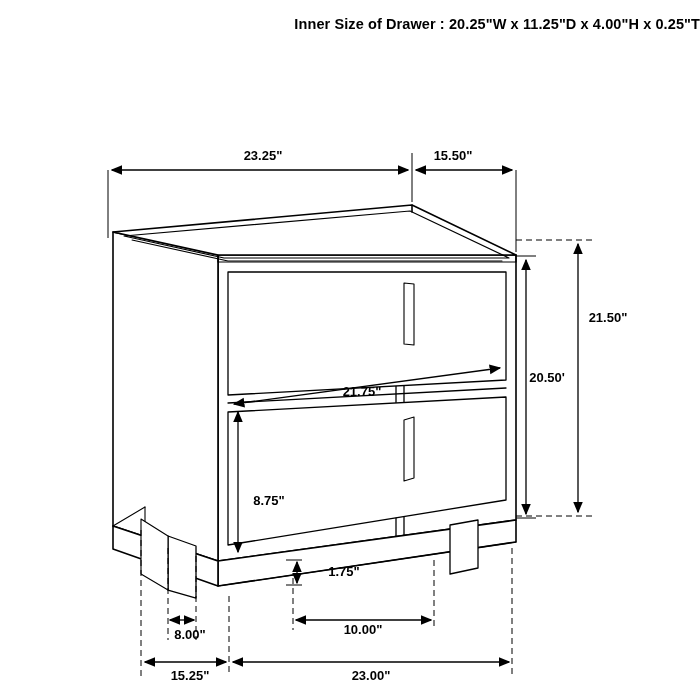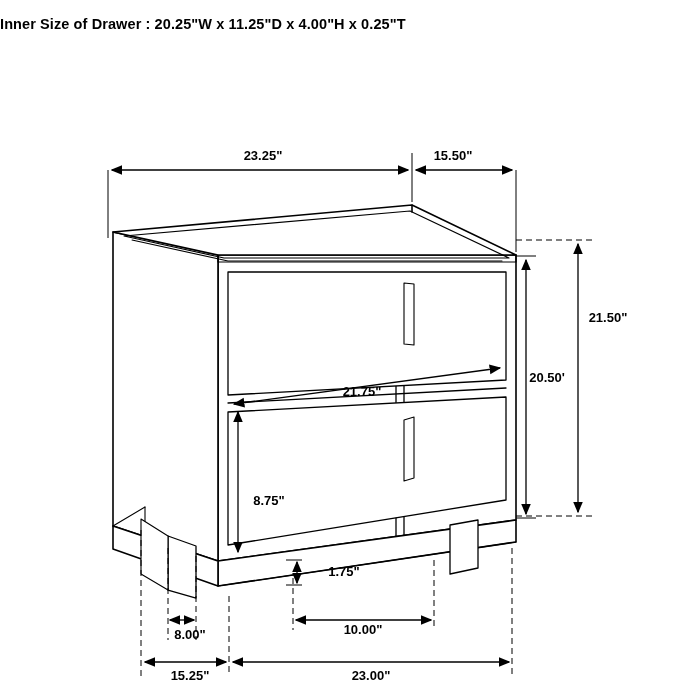--- a/index.html
+++ b/index.html
@@ -18,21 +18,21 @@
     position: absolute;
     left: 0; top: 0;
     width: 700px;
     height: 700px;
   }
   .title {
     position: absolute;
     left: 0;
     top: 16px;
     width: 700px;
-    text-align: left;
+    text-align: right;
     font-size: 14.5px;
     font-weight: bold;
     color: #000;
     letter-spacing: 0.1px;
   }
   svg.diagram {
     position: absolute;
     left: 0;
     top: 0;
     width: 700px;

